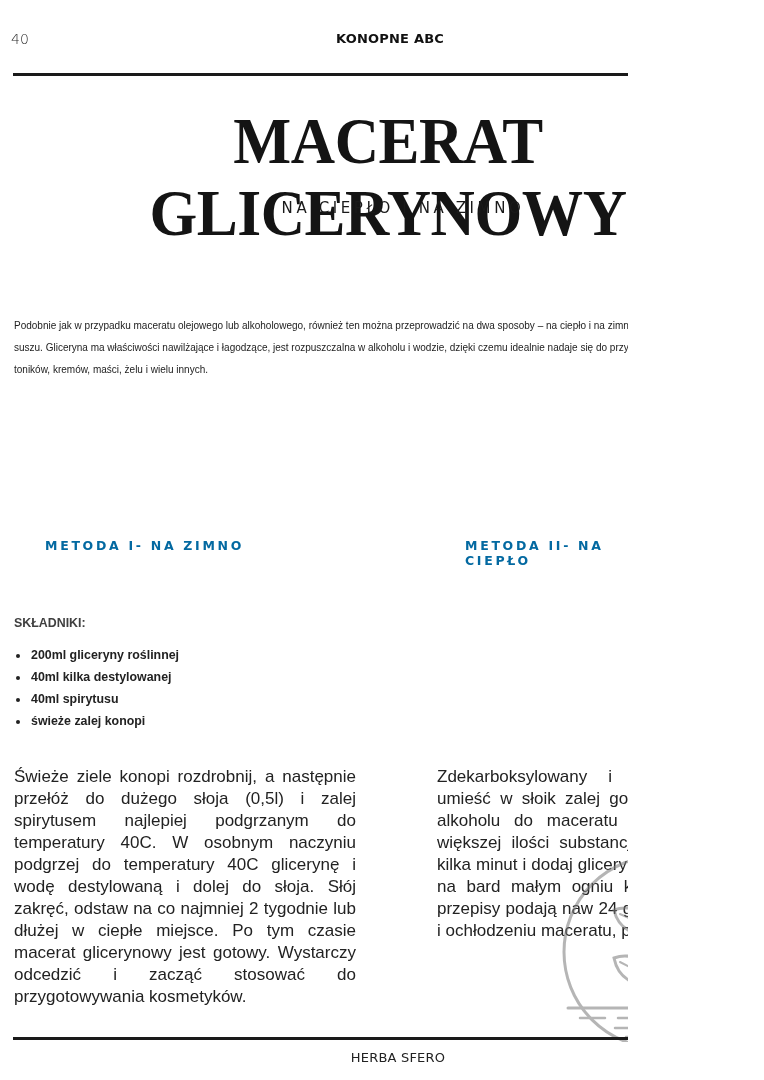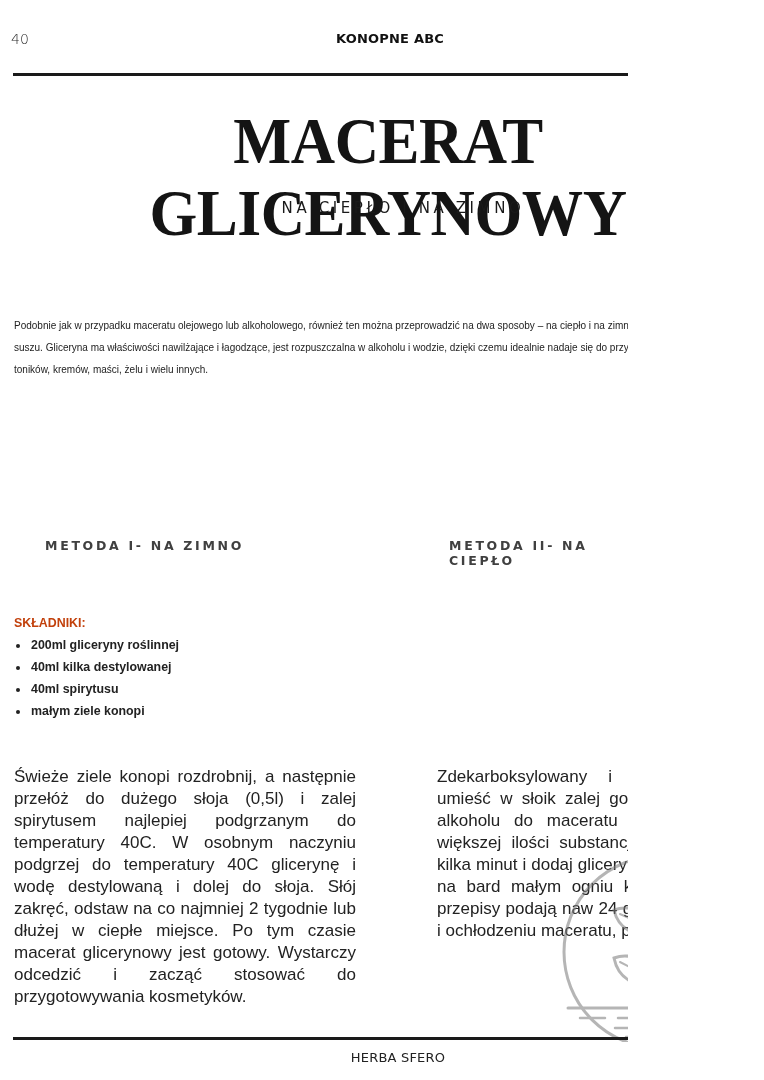--- a/index.html
+++ b/index.html
@@ -10,28 +10,28 @@
     .running-head { position: absolute; left: 0; width: 780px; top: 31px; text-align: center; font-family: "DejaVu Sans", sans-serif; font-size: 13px; font-weight: bold; color: #111; letter-spacing: 0.2px; }
     .rule { position: absolute; left: 13px; right: 0; height: 3px; background: #1a1a1a; }
     .rule.top { top: 73px; }
     .rule.bottom { top: 1037px; }
 
     .title { position: absolute; left: 0; width: 776px; top: 105px; text-align: center; font-family: "Liberation Serif", serif; font-weight: bold; font-size: 66px; line-height: 72px; color: #141414; letter-spacing: -0.5px; transform: scaleX(0.93); transform-origin: center; }
     .subtitle { position: absolute; left: 0; width: 806px; top: 199px; text-align: center; font-family: "DejaVu Sans", sans-serif; font-size: 15px; letter-spacing: 3.6px; color: #1a1a1a; }
 
     .intro { position: absolute; left: 14px; top: 302px; width: 745px; font-size: 10px; line-height: 22px; color: #222; margin-top: 13px; }
 
-    .method-heading { position: absolute; top: 538px; font-family: "DejaVu Sans", sans-serif; font-size: 12.5px; letter-spacing: 2.7px; color: #404040; }
+    .method-heading { position: absolute; top: 538px; font-family: "DejaVu Sans", sans-serif; font-size: 12.5px; letter-spacing: 2.7px; color: #0369a1; }
     .method-heading.m1 { left: 45px; }
-    .method-heading.m2 { left: 449px; }
+    .method-heading.m2 { left: 465px; }
 
     .ingredients { position: absolute; top: 614px; font-size: 12.4px; color: #222; }
     .ingredients.c1 { left: 14px; }
     .ingredients.c2 { left: 437px; }
-    .ingredients .label { font-weight: bold; line-height: 18px; margin-bottom: 2px; color: #c2410c; }
+    .ingredients .label { font-weight: bold; line-height: 18px; margin-bottom: 12px; color: #404040; }
     .ingredients ul { list-style: none; font-weight: bold; }
     .ingredients li { position: relative; padding-left: 17px; line-height: 22px; }
     .ingredients li::before { content: ""; position: absolute; left: 2px; top: 10px; width: 4px; height: 4px; border-radius: 50%; background: #222; }
 
     .body-text { position: absolute; top: 766px; font-size: 17px; line-height: 22px; color: #222; text-align: justify; }
     .body-text.c1 { left: 14px; width: 342px; }
     .body-text.c2 { left: 437px; width: 360px; }
     .clip { position: absolute; left: 0; top: 0; width: 628px; height: 1080px; overflow: hidden; }
 
     .logo { position: absolute; left: 560px; top: 852px; width: 200px; height: 190px; opacity: 0.55; }
@@ -52,21 +52,21 @@
 
   <p class="intro">Podobnie jak w przypadku maceratu olejowego lub alkoholowego, również ten można przeprowadzić na dwa sposoby – na ciepło  i na zimno, ze świeżych roślin jak i suszu.  Gliceryna ma właściwości nawilżające i łagodzące, jest rozpuszczalna w alkoholu i wodzie, dzięki czemu idealnie nadaje się do przyrządzania kosmetyków, toników, kremów, maści, żelu i wielu innych.</p>
 
   <h2 class="method-heading m1">METODA I- NA ZIMNO</h2>
   <div class="ingredients c1">
     <div class="label">SKŁADNIKI:</div>
     <ul>
       <li>200ml gliceryny roślinnej</li>
       <li>40ml kilka destylowanej</li>
       <li>40ml spirytusu</li>
-      <li>małym ziele konopi</li>
+      <li>świeże zalej konopi</li>
     </ul>
   </div>
   <p class="body-text c1">Świeże ziele konopi rozdrobnij, a następnie przełóż do dużego słoja (0,5l) i zalej spirytusem najlepiej podgrzanym do temperatury 40C.  W osobnym naczyniu podgrzej do temperatury 40C glicerynę i wodę destylowaną i dolej do słoja.  Słój zakręć, odstaw na co najmniej 2 tygodnie  lub dłużej w ciepłe miejsce. Po tym czasie macerat glicerynowy jest gotowy. Wystarczy odcedzić i zacząć stosować do przygotowywania kosmetyków.</p>
 
   <h2 class="method-heading m2">METODA II- NA CIEPŁO</h2>
   <p class="body-text c2">Zdekarboksylowany i rozdrobniony suszu umieść w słoik zalej go spirytusem. Dodanie alkoholu do maceratu pozw na wydobycie większej ilości substancji aktywnych. Odczek kilka minut i dodaj glicerynę. Zakręć słoik i gotuj  na bard małym ogniu kilka godzin. Niektóre przepisy podają naw  24 godziny. Po tym czasie i ochłodzeniu maceratu, przece całość.</p>
 
   <svg class="logo" viewBox="0 0 200 190" fill="none" stroke="#7a7a7a" stroke-width="3" stroke-linecap="round">
     <circle cx="100" cy="100" r="96"></circle>
 

